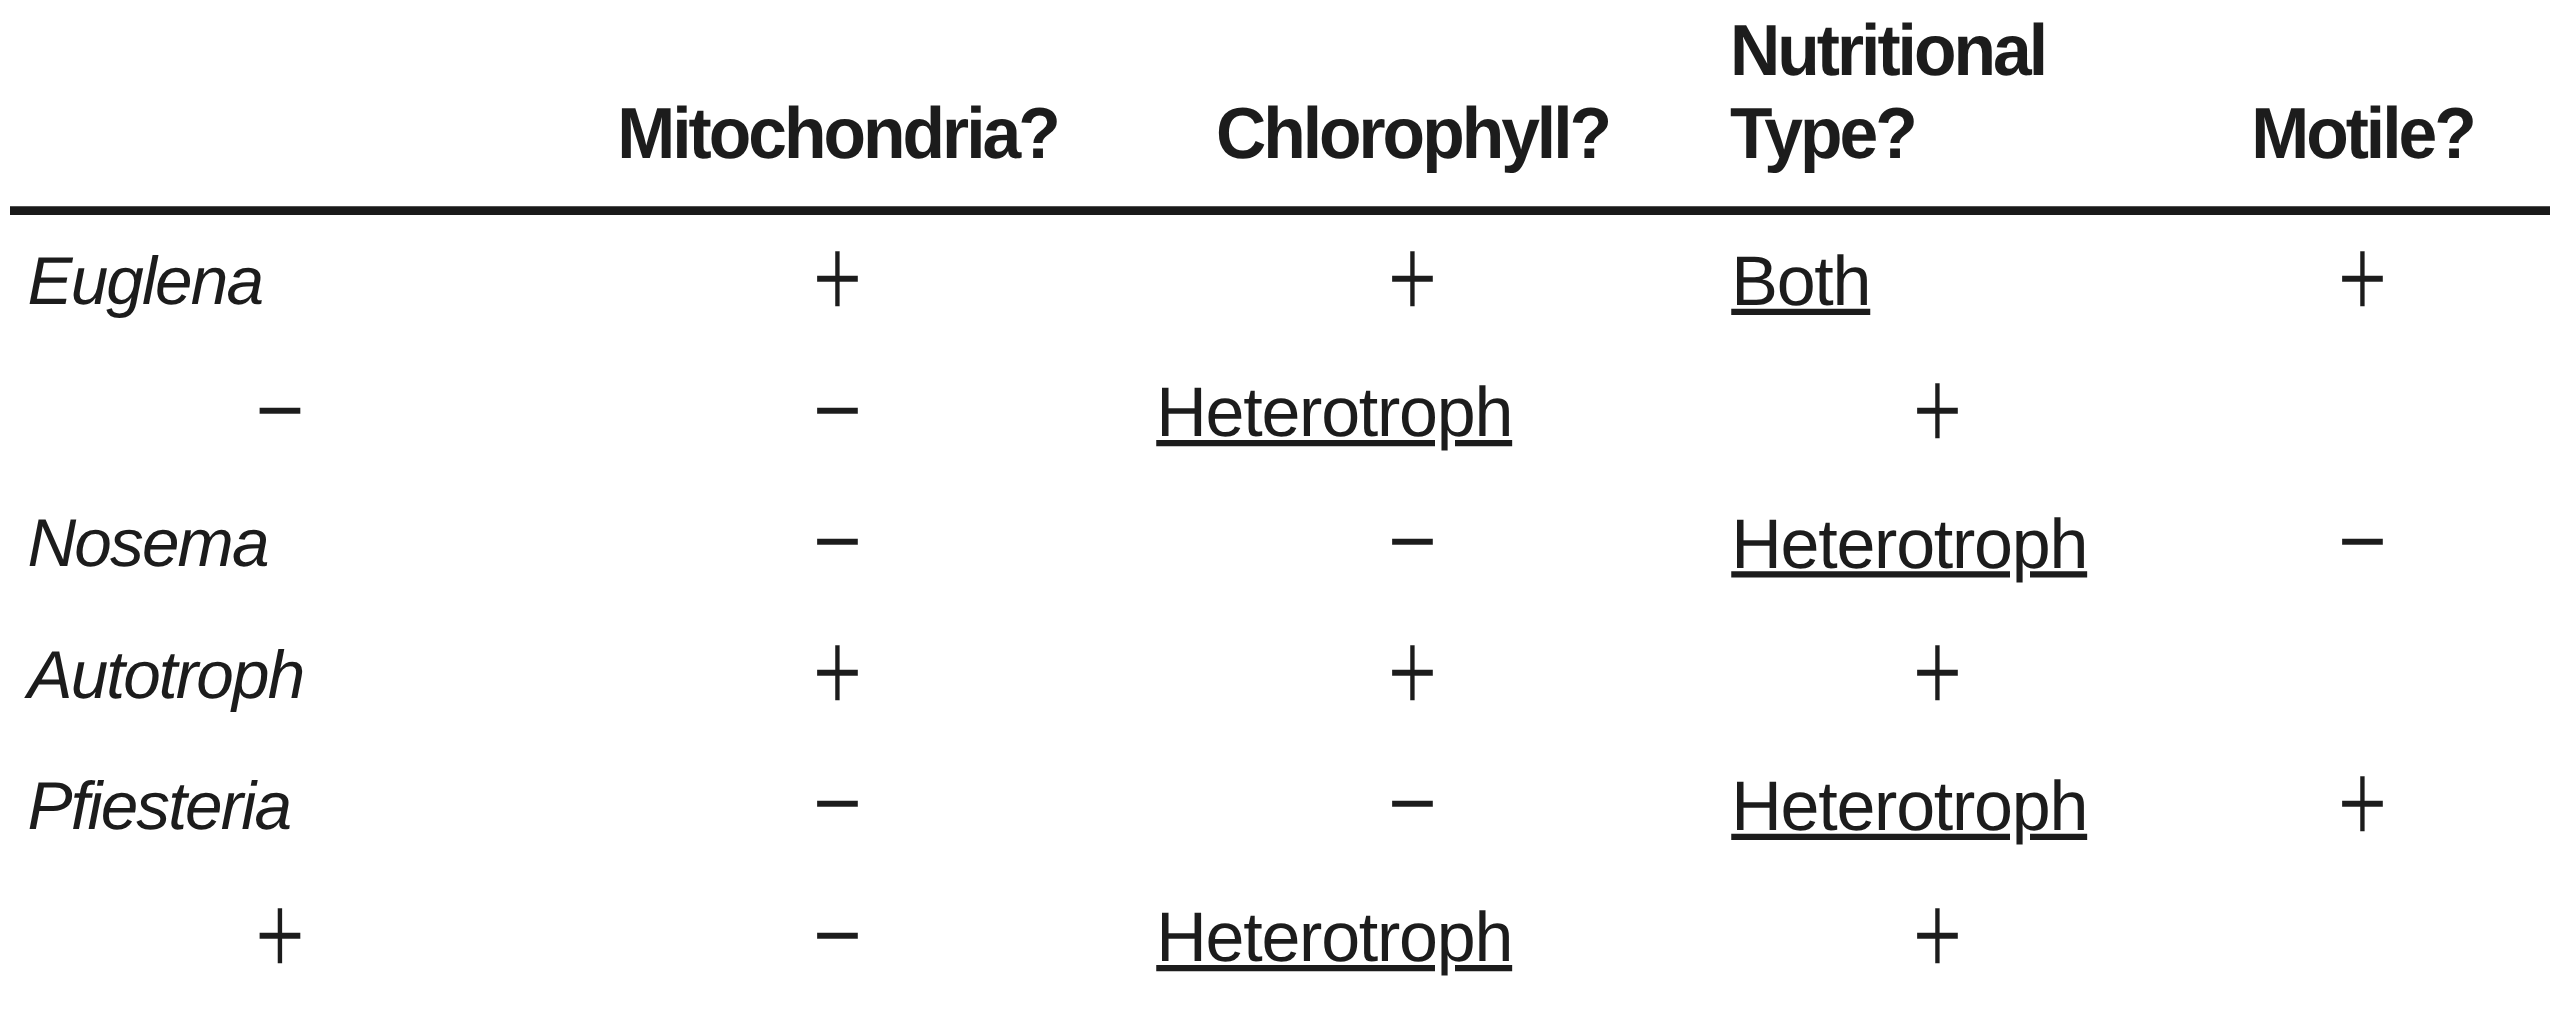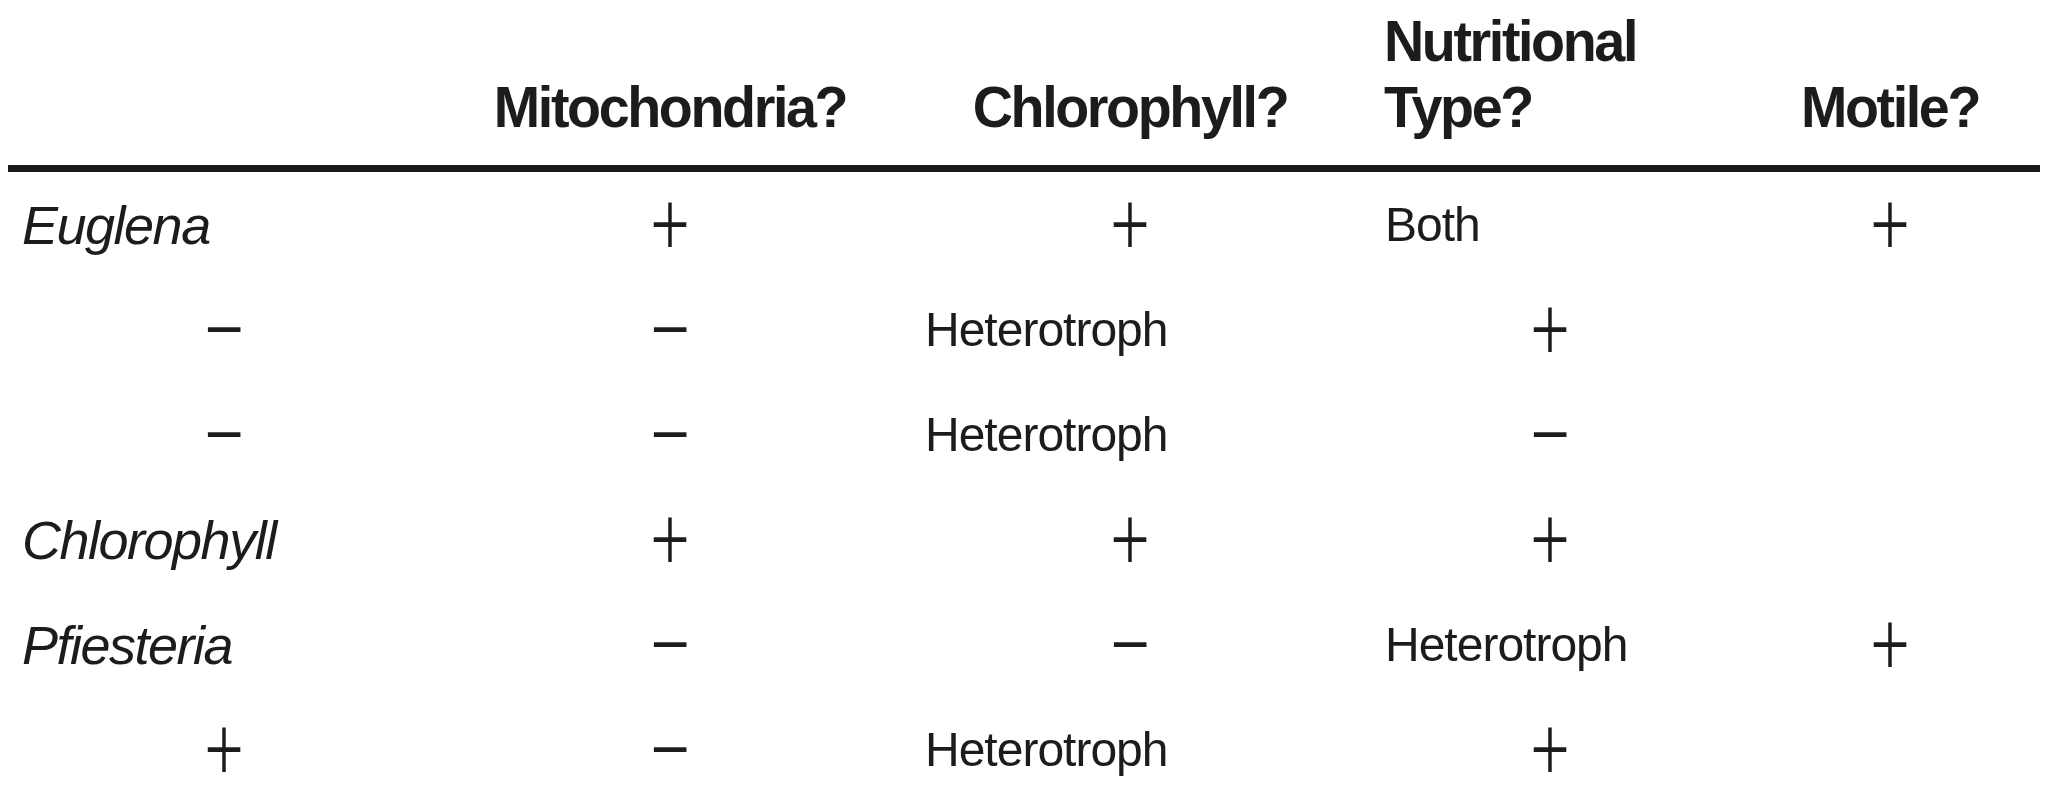--- a/index.html
+++ b/index.html
@@ -40,22 +40,23 @@
   .th.left { transform-origin: left bottom; }
   
   .body-row { height: 105px; }
   .organism {
     font-style: italic;
     font-size: 54px;
     letter-spacing: -1.5px;
     padding-left: 14px;
   }
   .value {
-    font-size: 48px;
+    font-size: 56px;
     letter-spacing: -1px;
+    text-decoration: underline;
   }
   .sign {
     font-family: "Liberation Serif", serif;
     font-size: 70px;
     display: inline-block;
     transform: scaleY(1.35);
     transform-origin: center;
     line-height: 1;
   }
   .center { text-align: center; }
@@ -86,28 +87,29 @@
   </div>
 
   <div class="grid-row body-row">
     <div class="center"><span class="sign">−</span></div>
     <div class="center"><span class="sign">−</span></div>
     <div class="value leftpad">Heterotroph</div>
     <div class="center"><span class="sign">+</span></div>
   </div>
 
   <div class="grid-row body-row">
+    <div class="organism">Nosema</div>
     <div class="center"><span class="sign">−</span></div>
     <div class="center"><span class="sign">−</span></div>
     <div class="value leftpad">Heterotroph</div>
     <div class="center"><span class="sign">−</span></div>
   </div>
 
   <div class="grid-row body-row">
-    <div class="organism">Chlorophyll</div>
+    <div class="organism">Autotroph</div>
     <div class="center"><span class="sign">+</span></div>
     <div class="center"><span class="sign">+</span></div>
     <div class="center"><span class="sign">+</span></div>
   </div>
 
   <div class="grid-row body-row">
     <div class="organism">Pfiesteria</div>
     <div class="center"><span class="sign">−</span></div>
     <div class="center"><span class="sign">−</span></div>
     <div class="value leftpad">Heterotroph</div>

